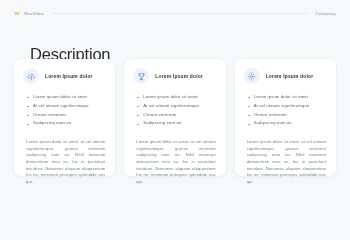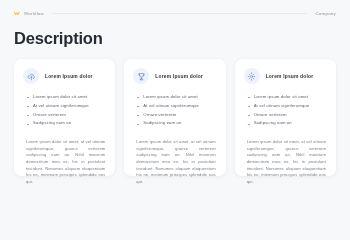--- a/index.html
+++ b/index.html
@@ -57,24 +57,24 @@
     white-space: nowrap;
     flex: 0 0 auto;
   }
 
   
   .page-title {
     position: absolute;
     left: 14px;
     top: 29px;
     font-size: 16.5px;
-    font-weight: bold;
+    font-weight: normal;
     color: #272b33;
     letter-spacing: -0.2px;
-    margin: 0;
+    margin: 16px;
   }
 
   
   .cards {
     position: absolute;
     left: 14px;
     top: 59px;
     width: 322px;
     height: 117px;
     display: flex;

